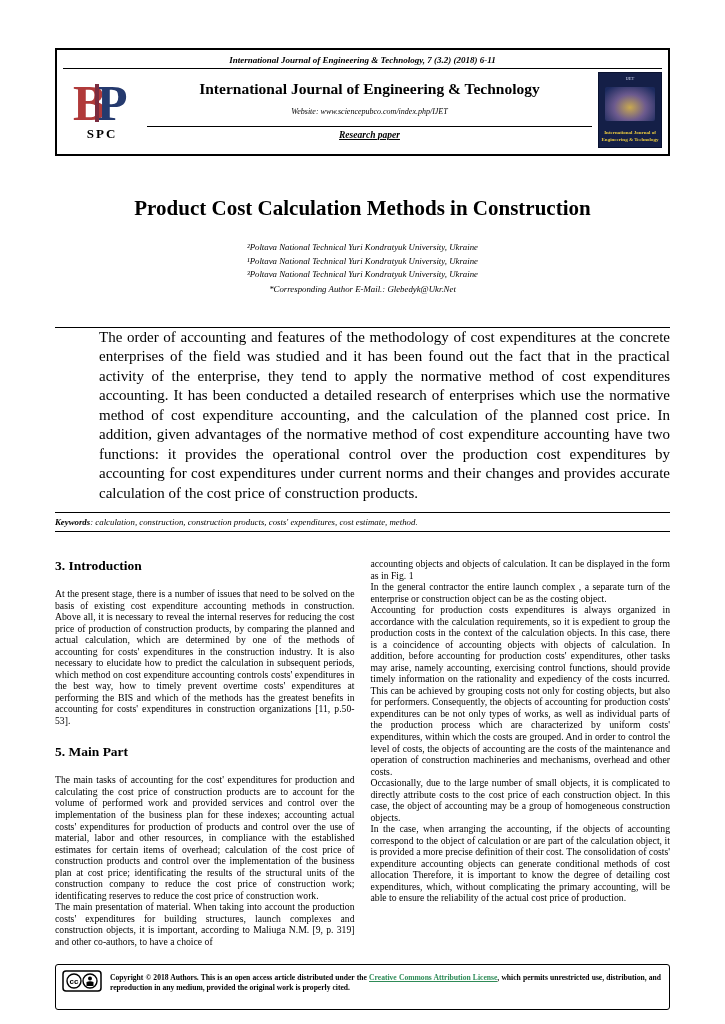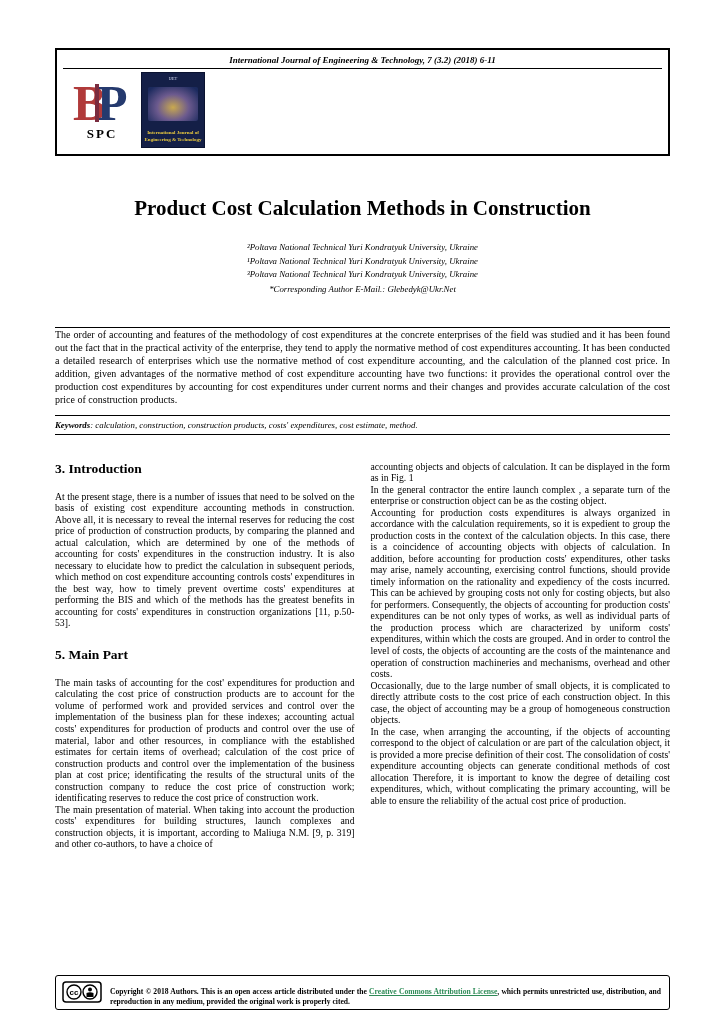--- a/index.html
+++ b/index.html
@@ -43,37 +43,37 @@
   
   .paper-title { text-align:center; font-weight:bold; font-size:21px; margin-top:40px; }
   .authors { text-align:center; font-weight:bold; font-size:10.5px; margin-top:22px; }
   .affiliations { text-align:center; font-style:italic; font-size:8.8px; margin-top:20px; line-height:1.55; }
   .affiliations .corr { margin-top:1px; }
 
   
   .abstract-block { margin-top:30px; }
   .rule { border:none; border-top:1px solid #000; }
   .abs-heading { font-weight:bold; font-size:10.5px; margin:5px 0 7px 0; }
-  .abs-text { font-size:10px; text-align:justify; line-height:1.3; }
+  .abs-text { font-size:15px; text-align:justify; line-height:1.3;margin-left:44px; }
   .keywords { font-size:8.8px; font-style:italic; margin:4px 0 4px 0; }
   .keywords .kw-label { font-weight:bold; }
   .abs-rule-2 { margin-top:9px; }
 
   
   .columns { display:flex; gap:16px; margin-top:26px; }
   .col { width:50%; }
   .sec-heading { font-weight:bold; font-size:13.5px; margin:0 0 14px 0; }
   .sec-heading.second { margin-top:18px; }
   .col p { font-size:9.7px; text-align:justify; line-height:1.19; }
 
   
   .footer {
     position:absolute; left:55px; right:55px; bottom:14px;
-    border:1px solid #000; border-radius:3px; padding:5px 8px 2px 6px;
-    display:flex; align-items:flex-end; gap:8px;
+    border:1px solid #000; border-radius:3px; padding:5px 8px 13px 6px;
+    display:flex; align-items:center; gap:8px;
   }
   .cc-badge { flex:0 0 auto; }
   .footer-text { font-size:7.6px; font-weight:bold; text-align:justify; line-height:1.35; }
   .cc-link { color:#2e8b57; text-decoration:underline; cursor:pointer; font-weight:bold; }
 </style>
 </head>
 <body>
 
 <div class="page">
 
@@ -83,20 +83,26 @@
 
       <div class="logo-wrap">
         <svg width="62" height="50" viewBox="0 0 62 50">
           <text x="2" y="42" font-family="Liberation Serif, serif" font-size="50" font-weight="bold" fill="#b03a3a">B</text>
           <text x="26" y="42" font-family="Liberation Serif, serif" font-size="50" font-weight="bold" fill="#253a6e">P</text>
           <rect x="24" y="6" width="4" height="38" fill="#7a2c3f"></rect>
         </svg>
         <div class="logo-text">SPC</div>
       </div>
 
+      <div class="header-center">
+        <div class="journal-title">International Journal of Engineering &amp; Technology</div>
+        <div class="journal-site">Website: www.sciencepubco.com/index.php/IJET</div>
+        <div class="rp-rule"></div>
+        <div class="research-paper">Research paper</div>
+      </div>
 
       <div class="cover">
         <div class="cover-top">IJET</div>
         <div class="cover-city"></div>
         <div class="cover-title">
           <div>International Journal of</div>
           <div>Engineering &amp; Technology</div>
         </div>
       </div>
 

